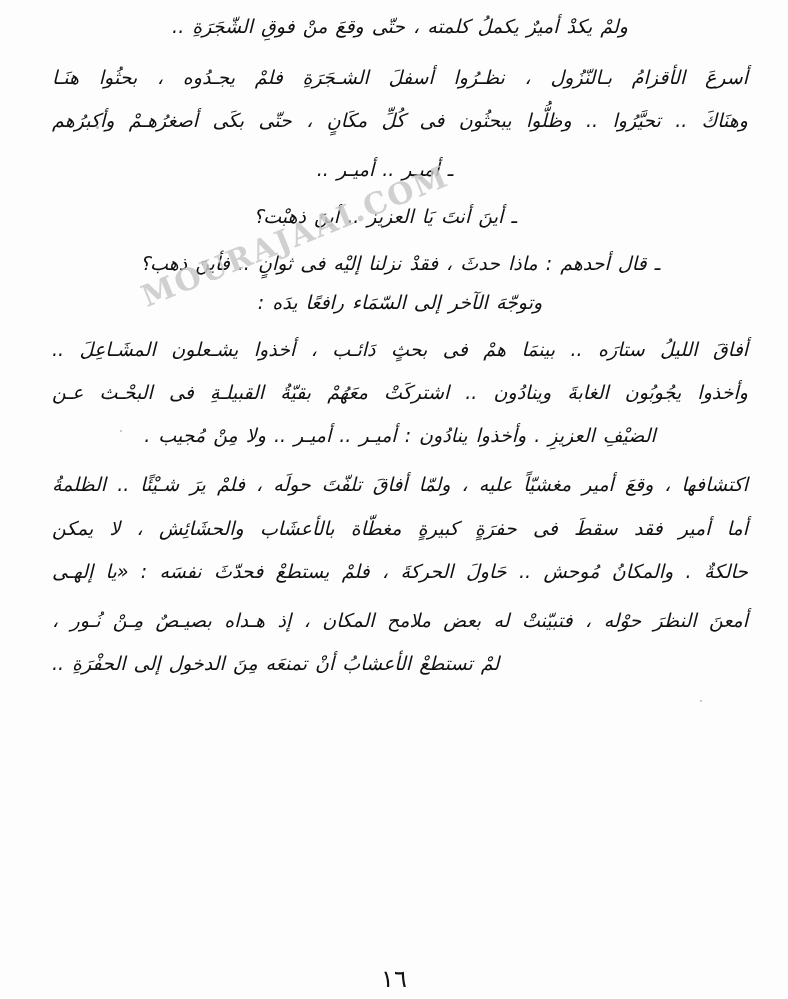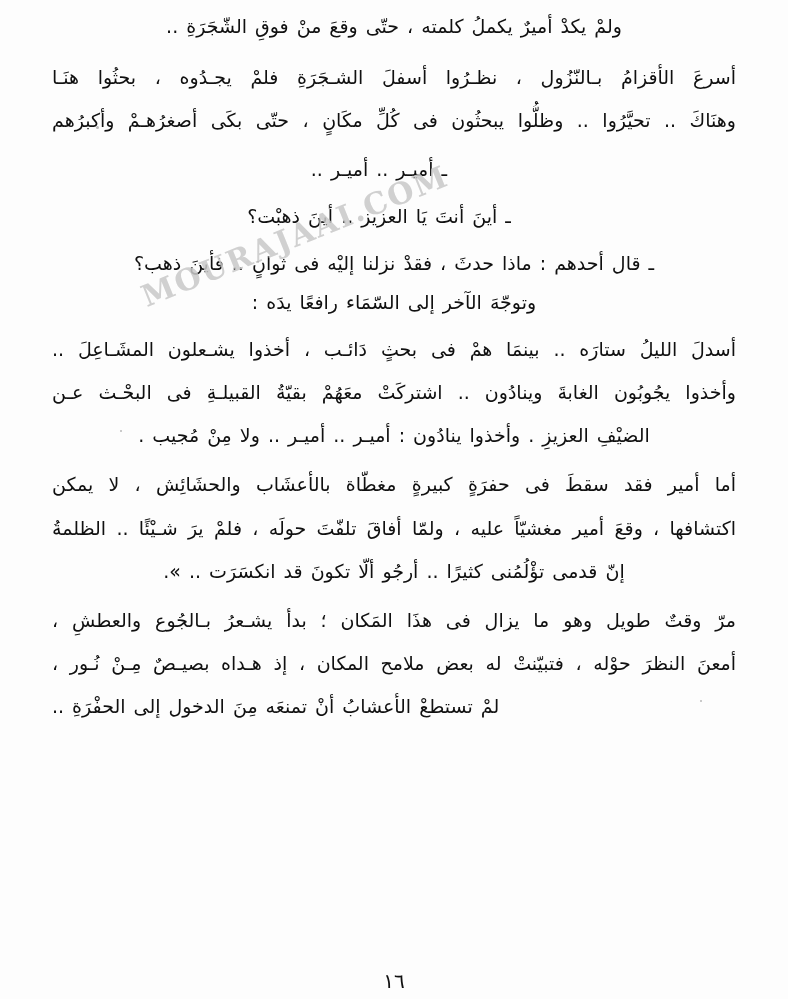--- a/index.html
+++ b/index.html
@@ -12,25 +12,26 @@
     width: 788px;
     height: 999px;
     background: #fdfdfd;
     overflow: hidden;
     font-family: "DejaVu Sans", "Liberation Sans", sans-serif;
     color: #101010;
   }
   .content {
     position: absolute;
     top: 8px;
-    right: 52px;
+    right: 40px;
     left: 52px;
     direction: rtl;
     text-align: justify;
     text-align-last: justify;
+    font-style: italic;
   }
   p {
     margin: 0 0 6px 0;
     font-size: 19px;
     line-height: 1.95;
     letter-spacing: 0.2px;
     word-spacing: 2px;
     text-align: justify;
     text-align-last: justify;
   }
@@ -81,21 +82,21 @@
     pointer-events: none;
     opacity: 0.85;
     white-space: nowrap;
   }
   .page-number {
     position: absolute;
     bottom: 6px;
     left: 0;
     right: 0;
     text-align: center;
-    font-size: 20px;
+    font-size: 24px;
     color: #111;
     font-family: Liberation Serif, serif;
   }
   .side-mark {
     position: absolute;
     left: 4px;
     top: 790px;
     width: 6px;
     height: 60px;
     color: #888;
@@ -125,33 +126,32 @@
 
     <p class="dialogue">ـ أميـر .. أميـر ..</p>
 
     <p class="dialogue">ـ أينَ أنتَ يَا العزيز .. أينَ ذهبْت؟</p>
 
     <p class="dialogue-wide">ـ قال أحدهم : ماذا حدثَ ، فقدْ نزلنا إليْه فى ثوانٍ .. فأينَ ذهب؟</p>
     <p class="continued">وتوجّهَ الآخر إلى السّمَاء رافعًا يدَه :</p>
 
 
     <div class="block">
-      <p>أسدلَ الليلُ ستارَه .. بينمَا همْ فى بحثٍ دَائـب ، أخذوا يشـعلون المشَـاعِلَ ..</p>
+      <p>أفاقَ الليلُ ستارَه .. بينمَا همْ فى بحثٍ دَائـب ، أخذوا يشـعلون المشَـاعِلَ ..</p>
       <p>وأخذوا يجُوبُون الغابةَ وينادُون .. اشتركَتْ معَهُمْ بقيّةُ القبيلـةِ فى البحْـث عـن</p>
       <p class="tail-center">الضيْفِ العزيزِ . وأخذوا ينادُون : أميـر .. أميـر .. ولا مِنْ مُجيب .</p>
     </div>
 
     <div class="block">
+      <p>اكتشافها ، وقعَ أمير مغشيّاً عليه ، ولمّا أفاقَ تلفّتَ حولَه ، فلمْ يرَ شـيْئًا .. الظلمةُ</p>
       <p>أما أمير فقد سقطَ فى حفرَةٍ كبيرةٍ مغطّاة بالأعشَاب والحشَائِش ، لا يمكن</p>
-      <p>اكتشافها ، وقعَ أمير مغشيّاً عليه ، ولمّا أفاقَ تلفّتَ حولَه ، فلمْ يرَ شـيْئًا .. الظلمةُ</p>
-      <p class="tail-center">إنّ قدمى تؤْلُمُنى كثيرًا .. أرجُو ألّا تكونَ قد انكسَرَت .. ».</p>
+      <p>حالكةٌ . والمكانُ مُوحش .. حَاولَ الحركةَ ، فلمْ يستطعْ فحدّثَ نفسَه : «يا إلهـى</p>
     </div>
 
     <div class="block">
-      <p>مرّ وقتٌ طويل وهو ما يزال فى هذَا المَكان ؛ بدأ يشـعرُ بـالجُوع والعطشِ ،</p>
       <p>أمعنَ النظرَ حوْله ، فتبيّنتْ له بعض ملامح المكان ، إذ هـداه بصيـصٌ مِـنْ نُـور ،</p>
       <p class="tail">لمْ تستطعْ الأعشابُ أنْ تمنعَه مِنَ الدخول إلى الحفْرَةِ ..</p>
     </div>
 
   </div>
 
   <div class="watermark">MOURAJAAI.COM</div>
 
   <div class="side-mark"></div>
 

